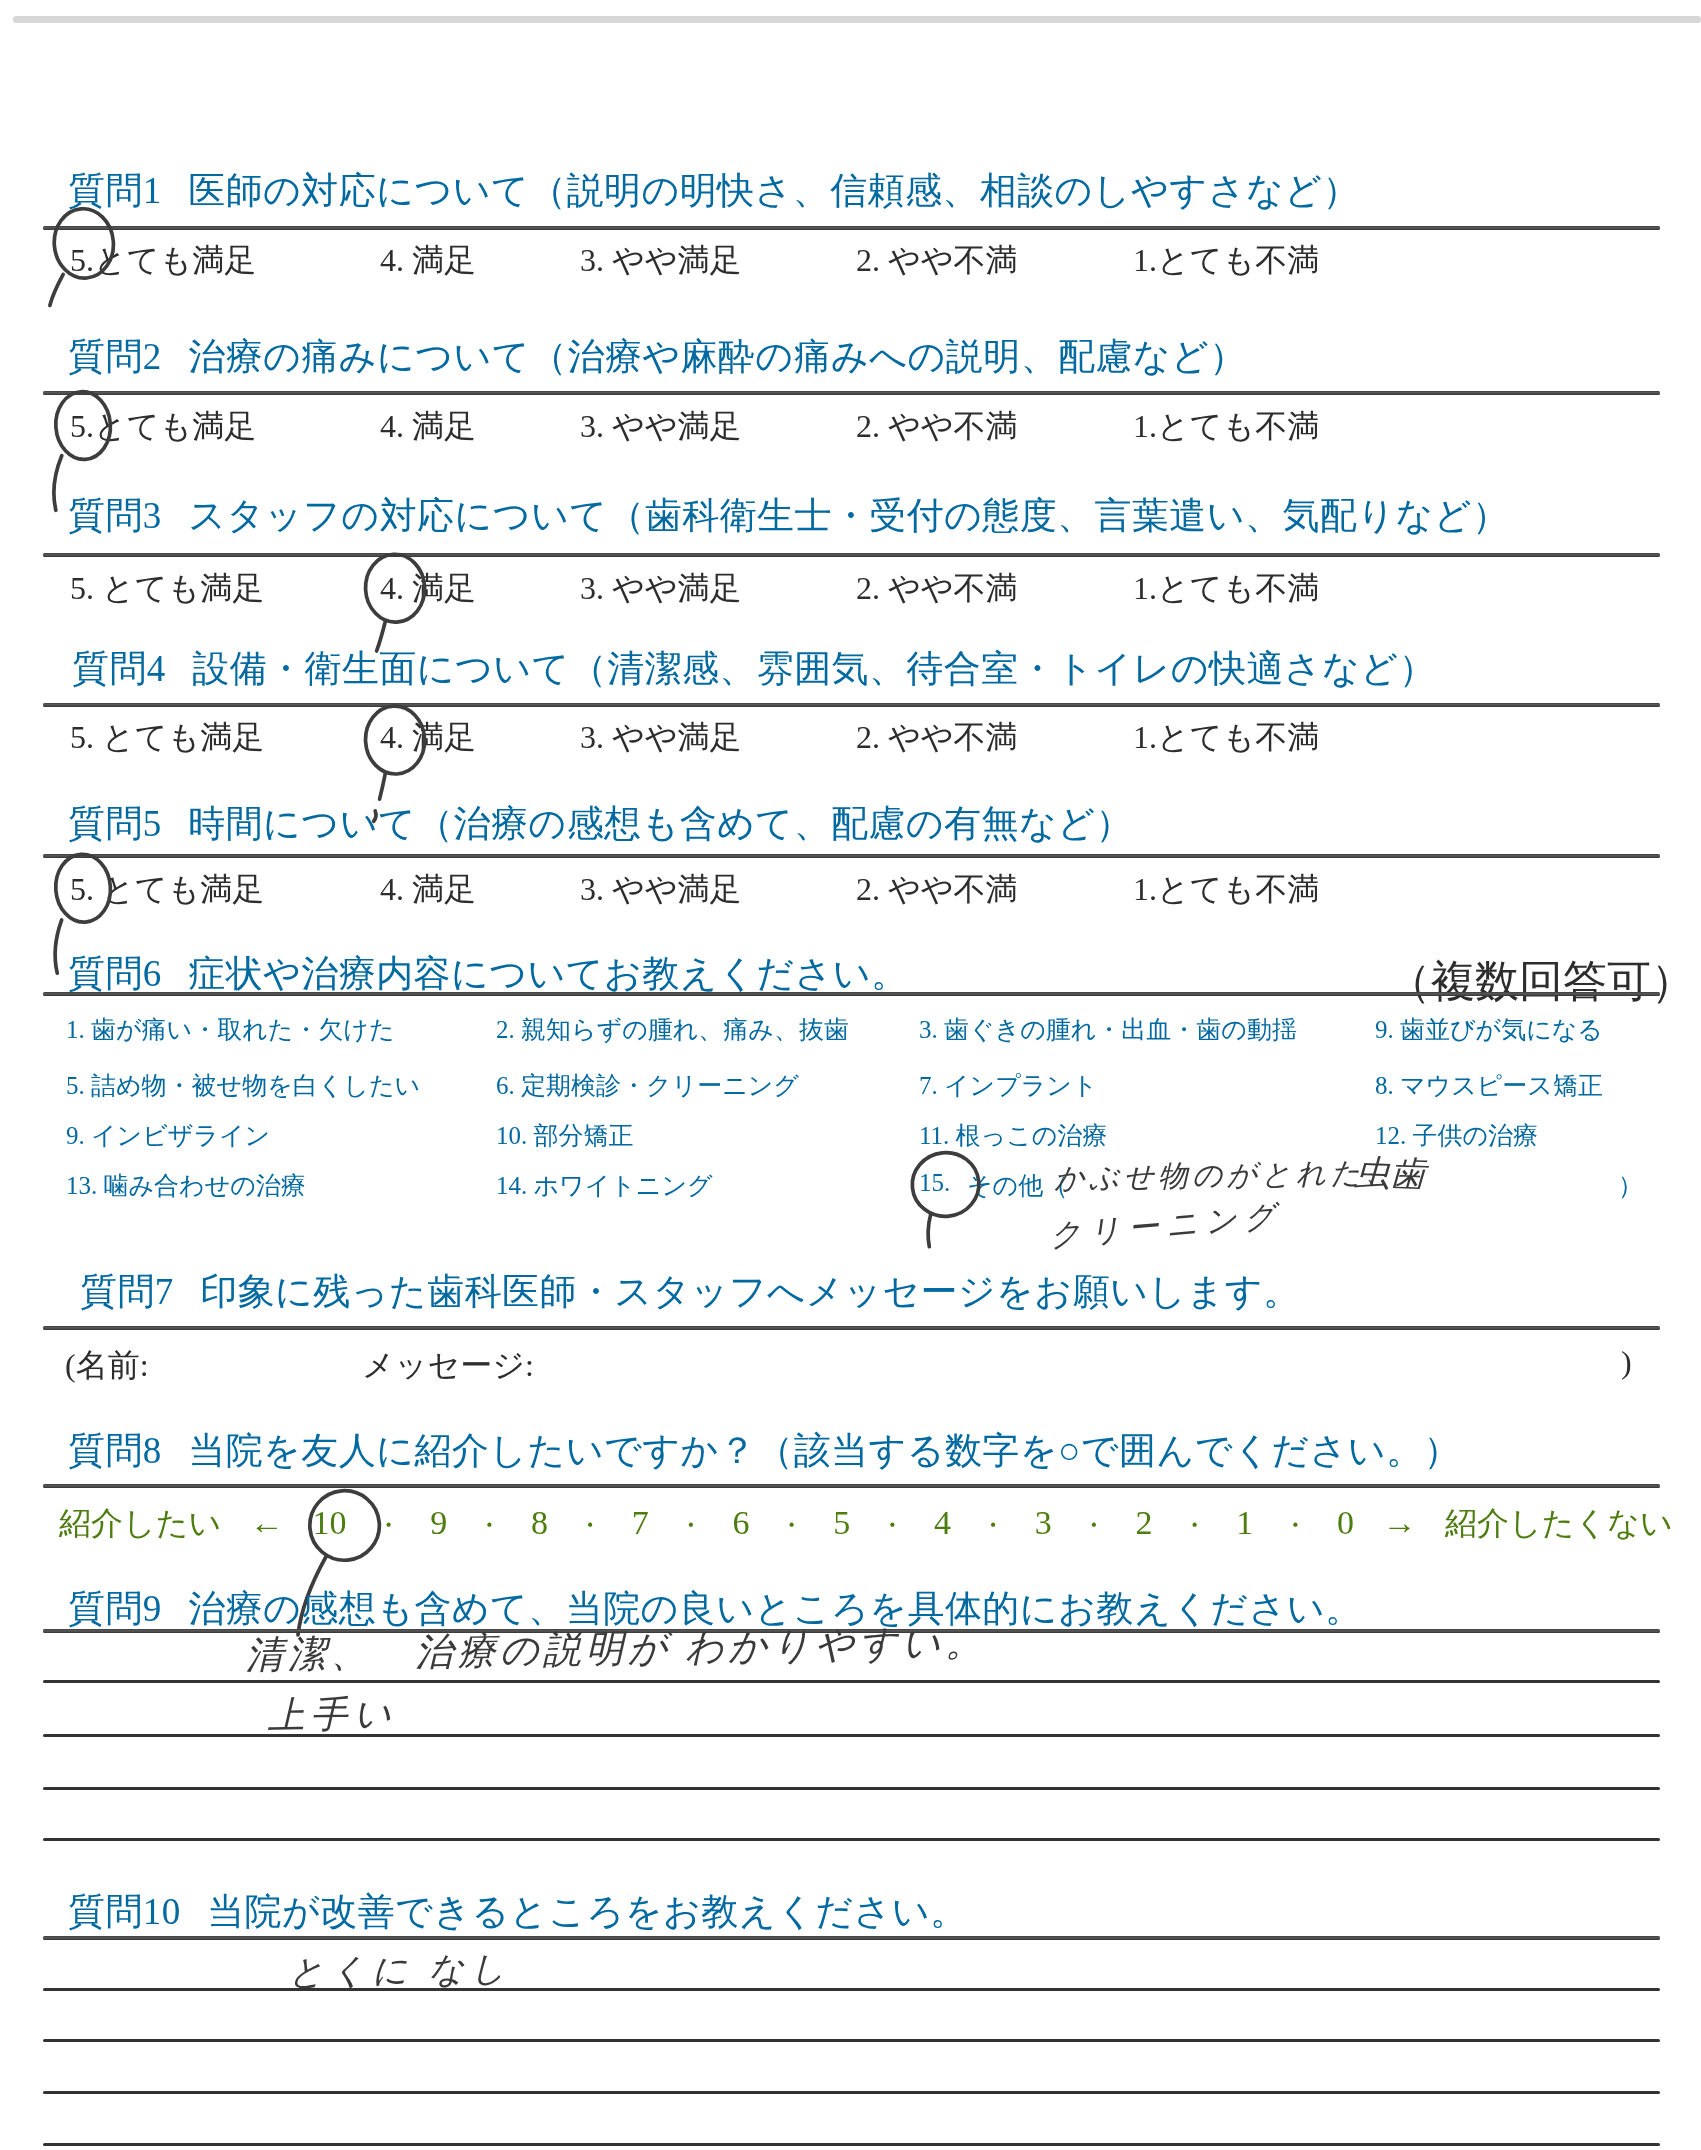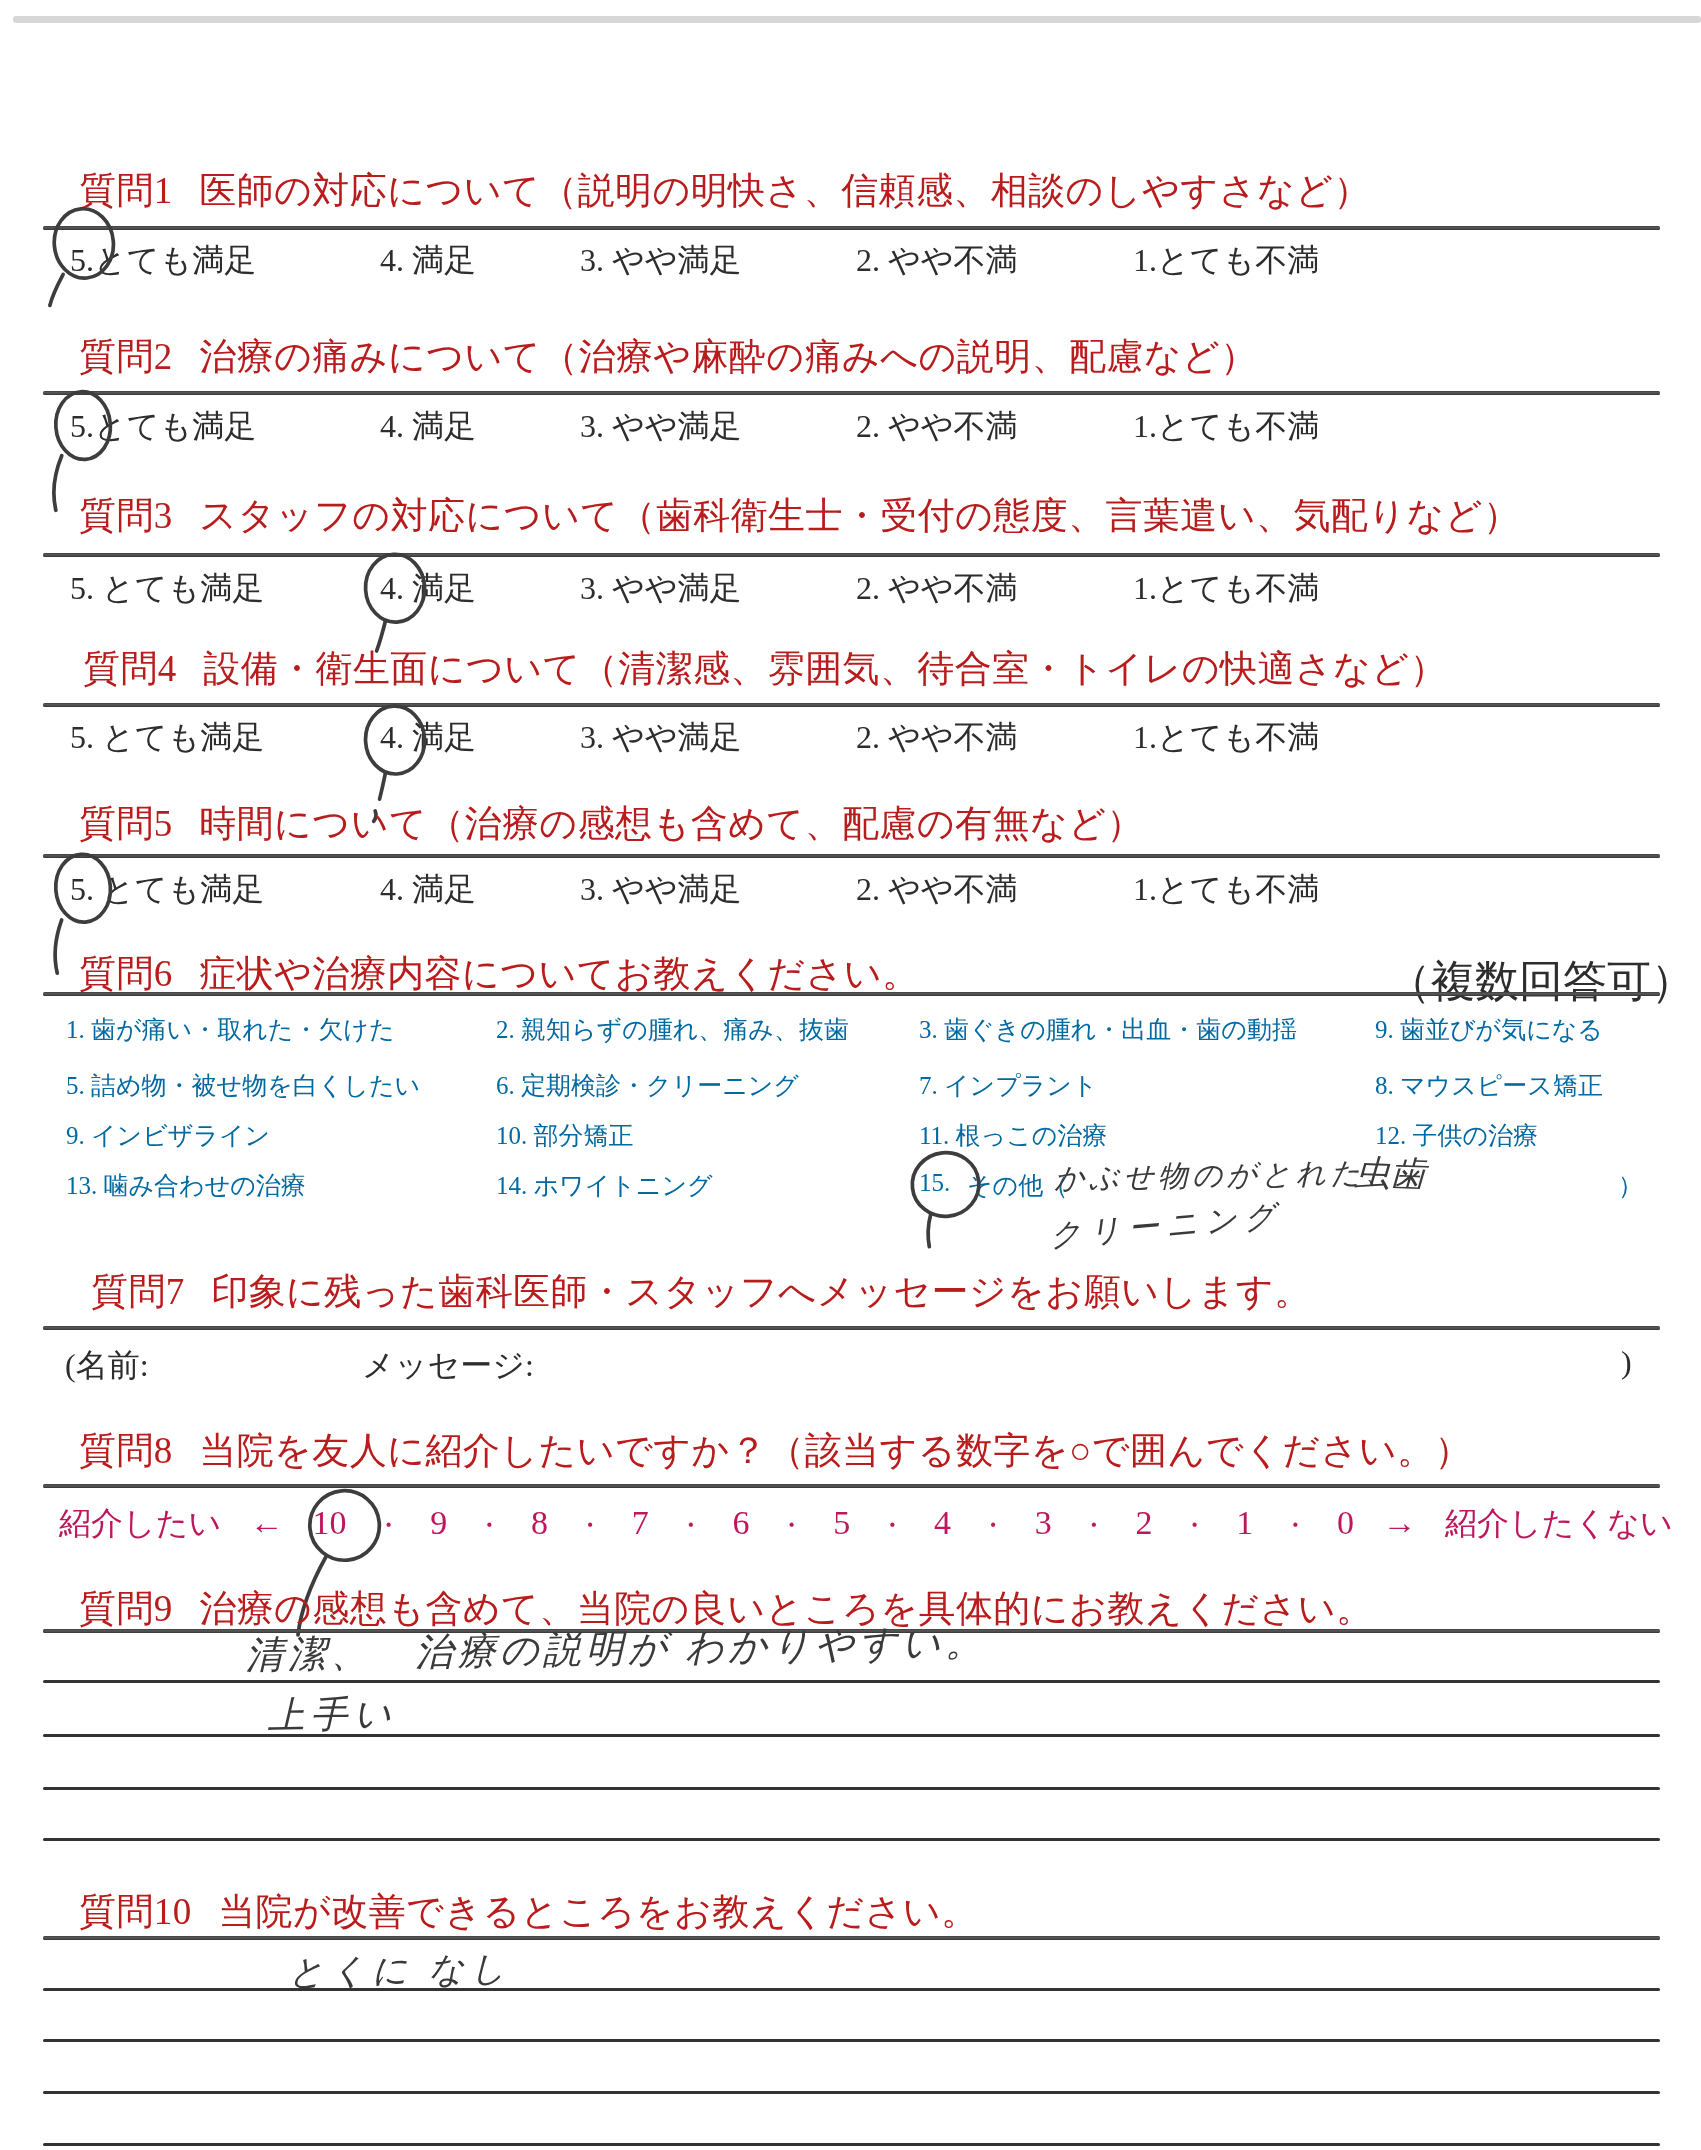--- a/index.html
+++ b/index.html
@@ -14,21 +14,21 @@
   #page { position: absolute; inset: 0; }
   .abs { position: absolute; white-space: nowrap; }
   .artifact {
     position: absolute; left: 13.3px; top: 16px; width: 1688px; height: 6.6px;
     background: #c9c9c9; opacity: .75; border-radius: 3px;
   }
   .title {
     position: absolute; left: 68px; top: 62px;
     font-size: 52px; letter-spacing: 5.2px; color: #1f1f1f; font-weight: normal; margin: 0;
   }
-  .qheader { font-size: 37px; color: #b91c1c; letter-spacing: 0.4px; margin-left: 11px; }
+  .qheader { font-size: 37px; color: #0369a1; letter-spacing: 0.4px; }
   .qheader .qlabel { margin-right: 26.6px; }
   .rule {
     position: absolute; left: 43px; width: 1617px; height: 4.4px;
     background: linear-gradient(180deg, #3e3e3e 0%, #5a5a5a 45%, #333333 100%);
     border-radius: 1.5px;
   }
   .thinline {
     position: absolute; left: 43px; width: 1617px; height: 3px;
     background: #333333; border-radius: 1.5px;
   }
@@ -36,21 +36,21 @@
   .item { position: absolute; font-size: 25px; color: #0369a1; }
   .note { position: absolute; font-size: 44px; color: #2d2d2d; }
   .prow { position: absolute; font-size: 32px; color: #2d2d2d; }
   .hw {
     position: absolute; color: #3a3a3a; font-style: italic;
     transform-origin: left top;
   }
   .scale-row {
     position: absolute; left: 59px; top: 1502px; width: 1614px;
     display: flex; justify-content: space-between; align-items: baseline;
-    font-size: 34px; color: #be185d;
+    font-size: 34px; color: #4d7c0f;
   }
   .scale-row .endlabel { font-size: 32px; }
   .scale-row .dot { font-size: 26.6px; }
   .circle-svg { position: absolute; overflow: visible; }
   .circle-svg path, .circle-svg ellipse {
     fill: none; stroke: #3d3d3d; stroke-width: 5; stroke-linecap: round;
   }
 </style>
 </head>
 <body>

